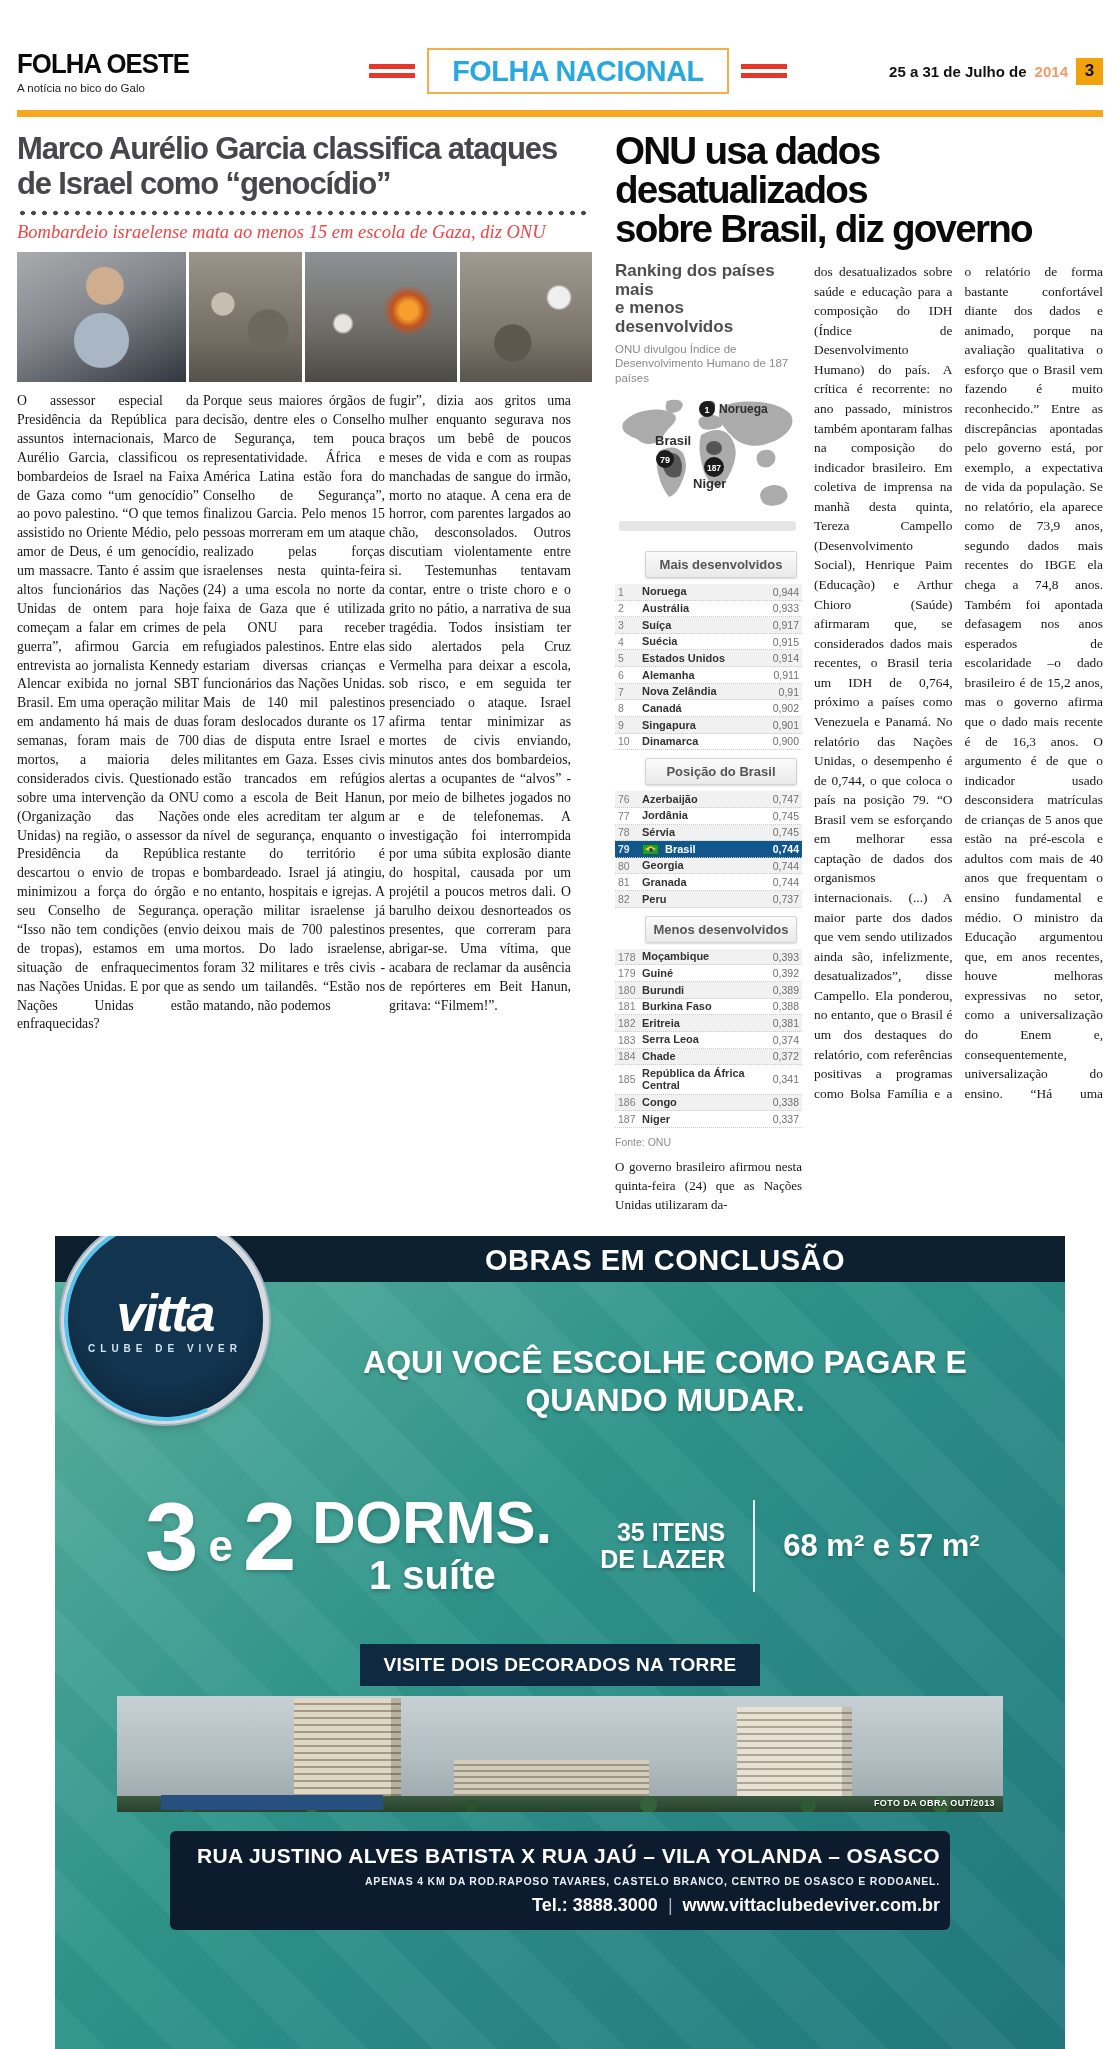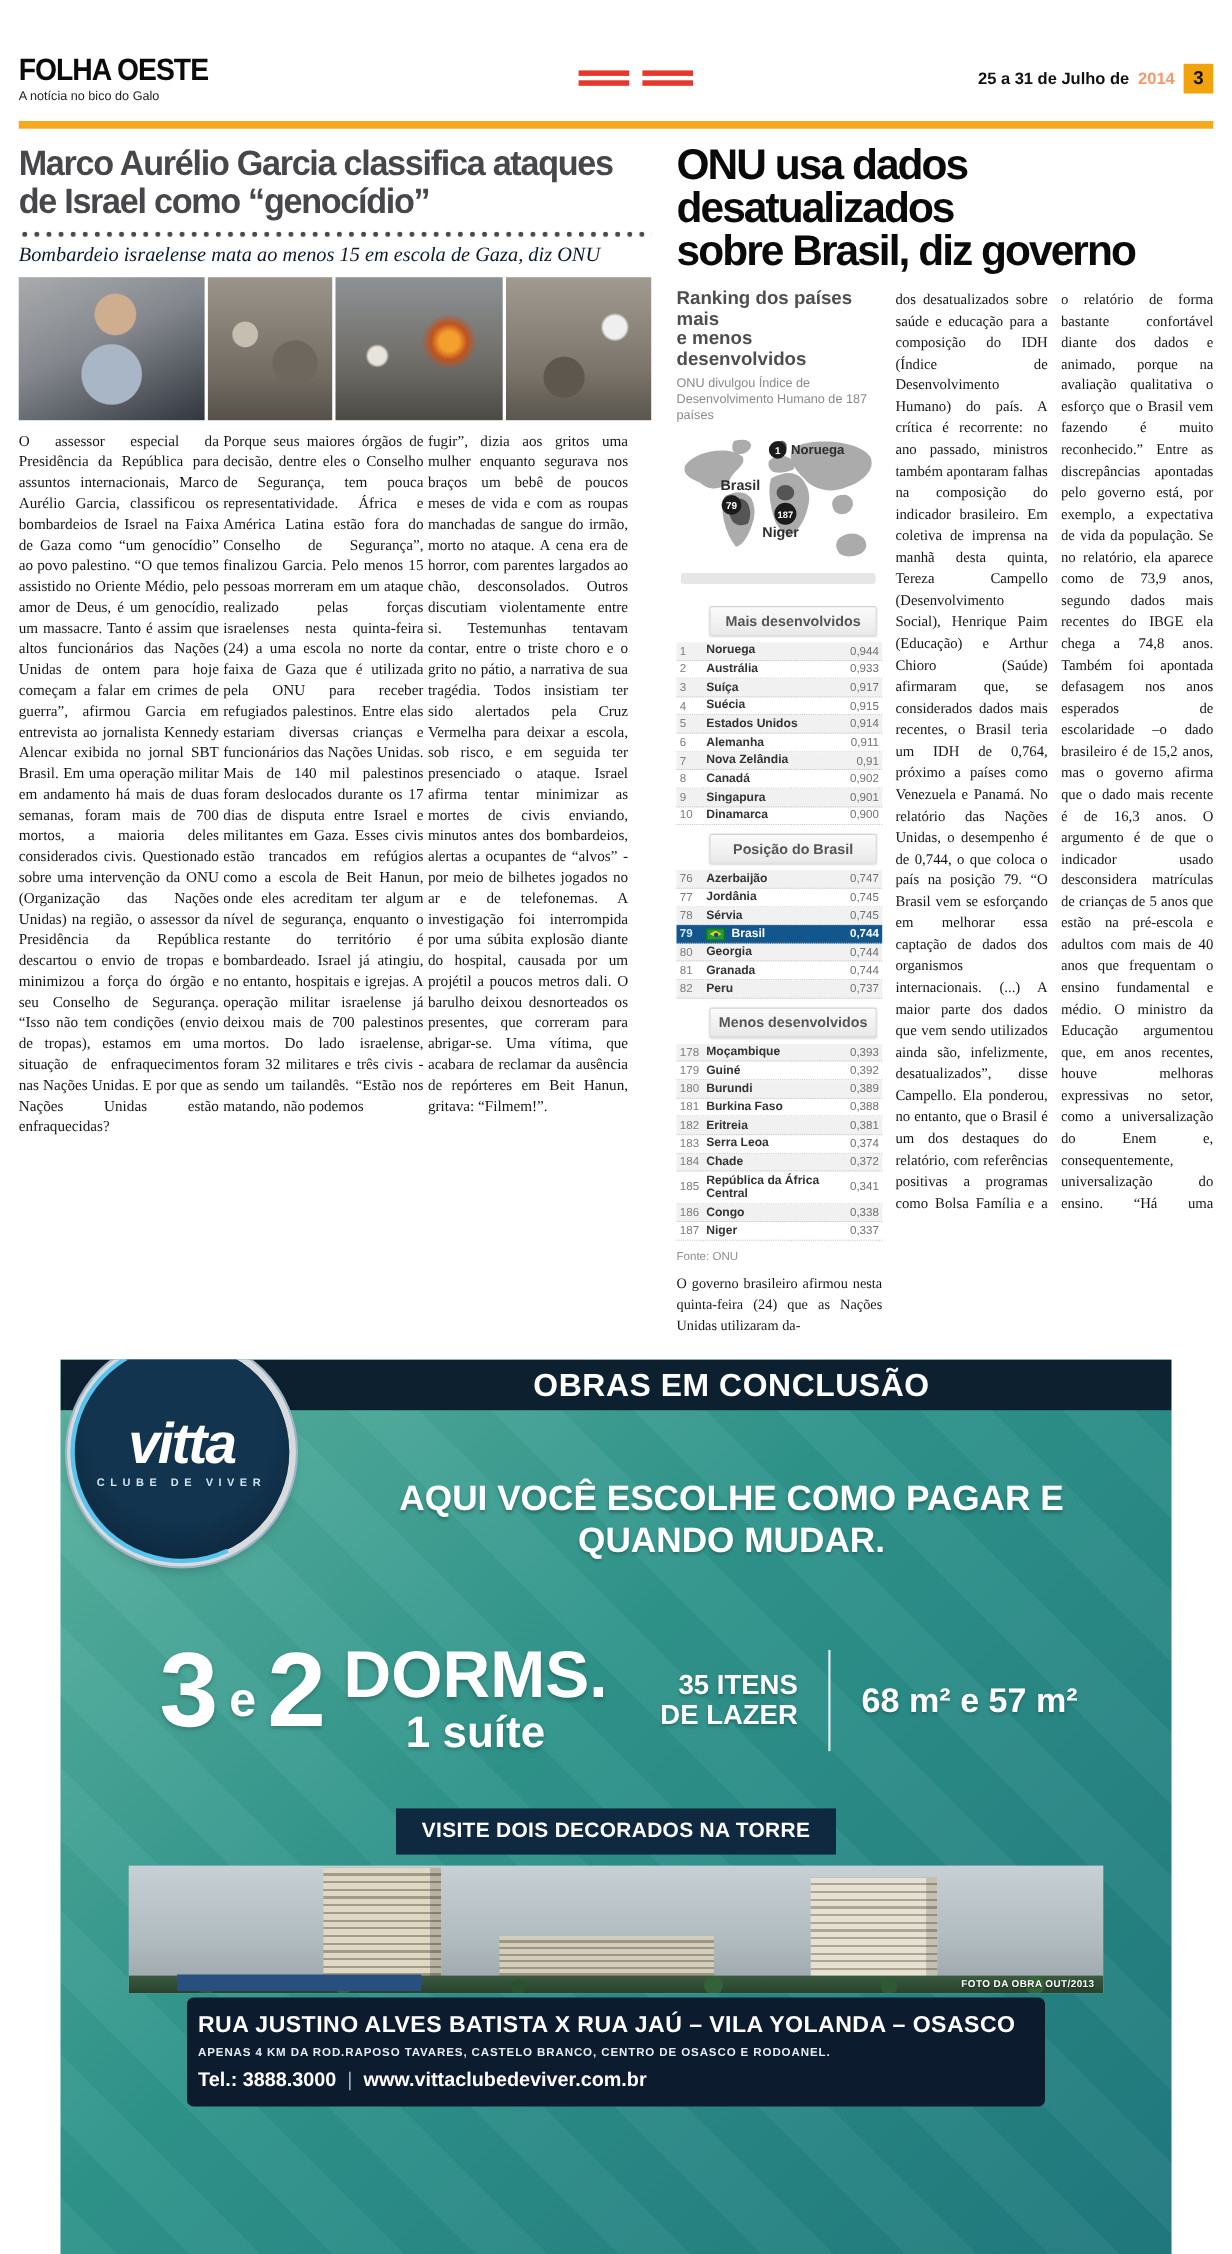--- a/index.html
+++ b/index.html
@@ -23,21 +23,21 @@
   .orange-rule { height:7px; background:#f6a81f; margin-top:8px; }
 
   
   .articles { display:flex; gap:23px; margin-top:14px; }
   .left-art { width:575px; flex:none; }
   .right-art { flex:1; min-width:0; }
 
   
   .hl-left { font-size:32px; line-height:1.08; font-weight:900; letter-spacing:-1.2px; color:#47474b; transform:scaleX(.97); transform-origin:left; }
   .dotted-rule { height:6px; margin:10px 0 6px; background-image:radial-gradient(circle, #4a4a4d 2.1px, transparent 2.6px); background-size:11px 6px; background-repeat:repeat-x; background-position:0 50%; }
-  .subhead { font-family:"Liberation Serif", serif; font-style:italic; font-size:18.5px; color:#0f172a; margin-bottom:9px; }
+  .subhead { font-family:"Liberation Serif", serif; font-style:italic; font-size:18.5px; color:#ef4444; margin-bottom:9px; }
   .photo-row { display:flex; gap:3px; height:130px; margin-bottom:10px; }
   .photo { position:relative; overflow:hidden; }
   .ph1 { flex:0 0 169px; background:
          radial-gradient(circle at 52% 26%, #cfae90 0 14%, transparent 15%),
          radial-gradient(circle at 50% 68%, #a8b6c6 0 22%, transparent 23%),
          linear-gradient(155deg,#a9abad 0%, #83878d 45%, #32363e 100%); }
   .ph2 { flex:0 0 113px; background:
          radial-gradient(circle at 30% 40%, #c6beb0 0 10%, transparent 11%),
          radial-gradient(circle at 70% 60%, #6e675d 0 18%, transparent 19%),
          linear-gradient(180deg,#9a948b, #716b61 70%, #55504a); }
@@ -117,41 +117,44 @@
   .tree-line { position:absolute; bottom:0; left:0; right:0; height:16px;
                background:radial-gradient(circle at 8% 60%, #2d5a32 0 7px, transparent 8px),
                           radial-gradient(circle at 22% 50%, #356338 0 8px, transparent 9px),
                           radial-gradient(circle at 40% 65%, #2a512e 0 6px, transparent 7px),
                           radial-gradient(circle at 60% 55%, #33613a 0 8px, transparent 9px),
                           radial-gradient(circle at 78% 60%, #2d5a32 0 7px, transparent 8px),
                           radial-gradient(circle at 93% 55%, #356338 0 8px, transparent 9px),
                           linear-gradient(#3a5a40,#27422c); }
   .blue-wall { position:absolute; bottom:2px; left:5%; width:25%; height:15px; background:#27507e; }
   .photo-caption { position:absolute; bottom:4px; right:8px; color:#fff; font-size:9px; font-weight:800; letter-spacing:.4px; text-shadow:0 1px 2px rgba(0,0,0,.6); }
-  .ad-address { margin:4px auto 0; width:780px; background:#0c1b2e; border-radius:6px; padding:13px 10px 14px; text-align:left; color:#fff; }
+  .ad-address { margin:19px auto 0; width:780px; background:#0c1b2e; border-radius:6px; padding:13px 10px 14px; text-align:right; color:#fff; }
   .addr-main { font-size:21px; font-weight:800; letter-spacing:.4px; }
   .addr-sub { font-size:10.5px; font-weight:700; letter-spacing:.8px; margin-top:7px; color:#e8edf2; }
   .addr-tel { font-size:18px; font-weight:700; margin-top:8px; }
   .addr-tel .sep { margin:0 10px; color:#9fb6c9; font-weight:400; }
 </style>
 </head>
 <body>
 
 <div class="page">
 
   <div class="masthead">
     <div class="brand-block">
       <div class="brand">FOLHA OESTE</div>
       <div class="tagline">A notícia no bico do Galo</div>
     </div>
     <div class="section-center">
       <span class="red-eq">
           <i></i>
           <i></i>
         </span>
+      <div class="section-box">
+        <div class="section-title">FOLHA NACIONAL</div>
+      </div>
       <span class="red-eq">
           <i></i>
           <i></i>
         </span>
     </div>
     <div class="date-block">
       <span>25 a 31 de Julho de</span>
       <span class="date-year">2014</span>
       <span class="page-num">3</span>
     </div>

